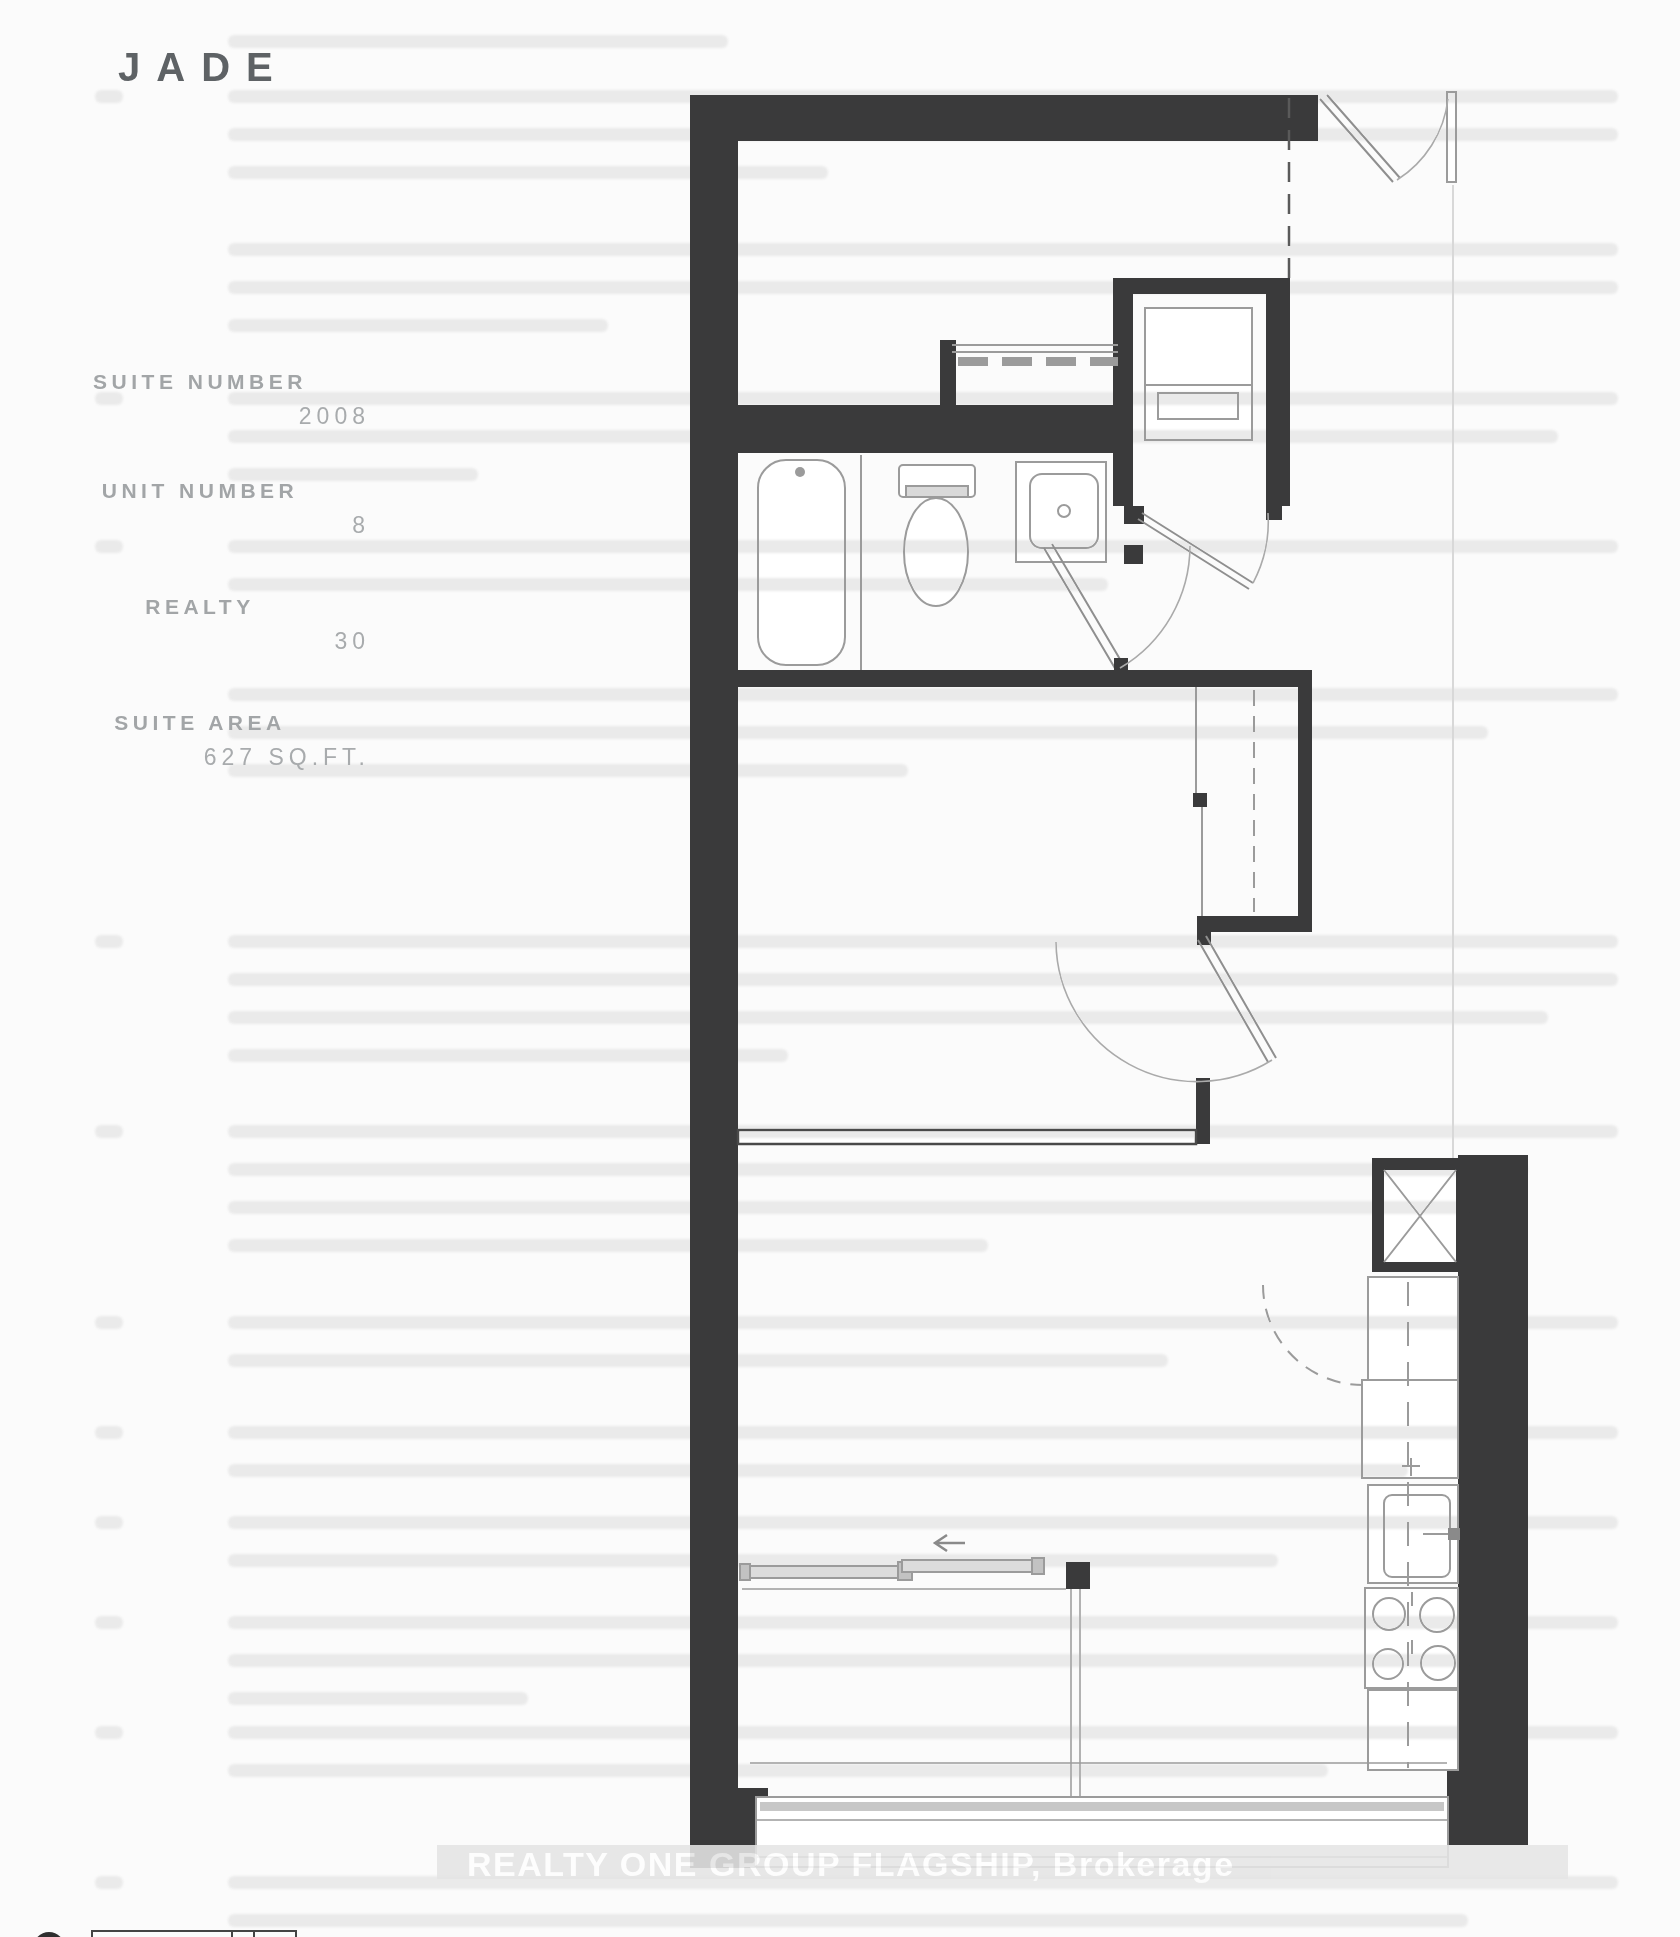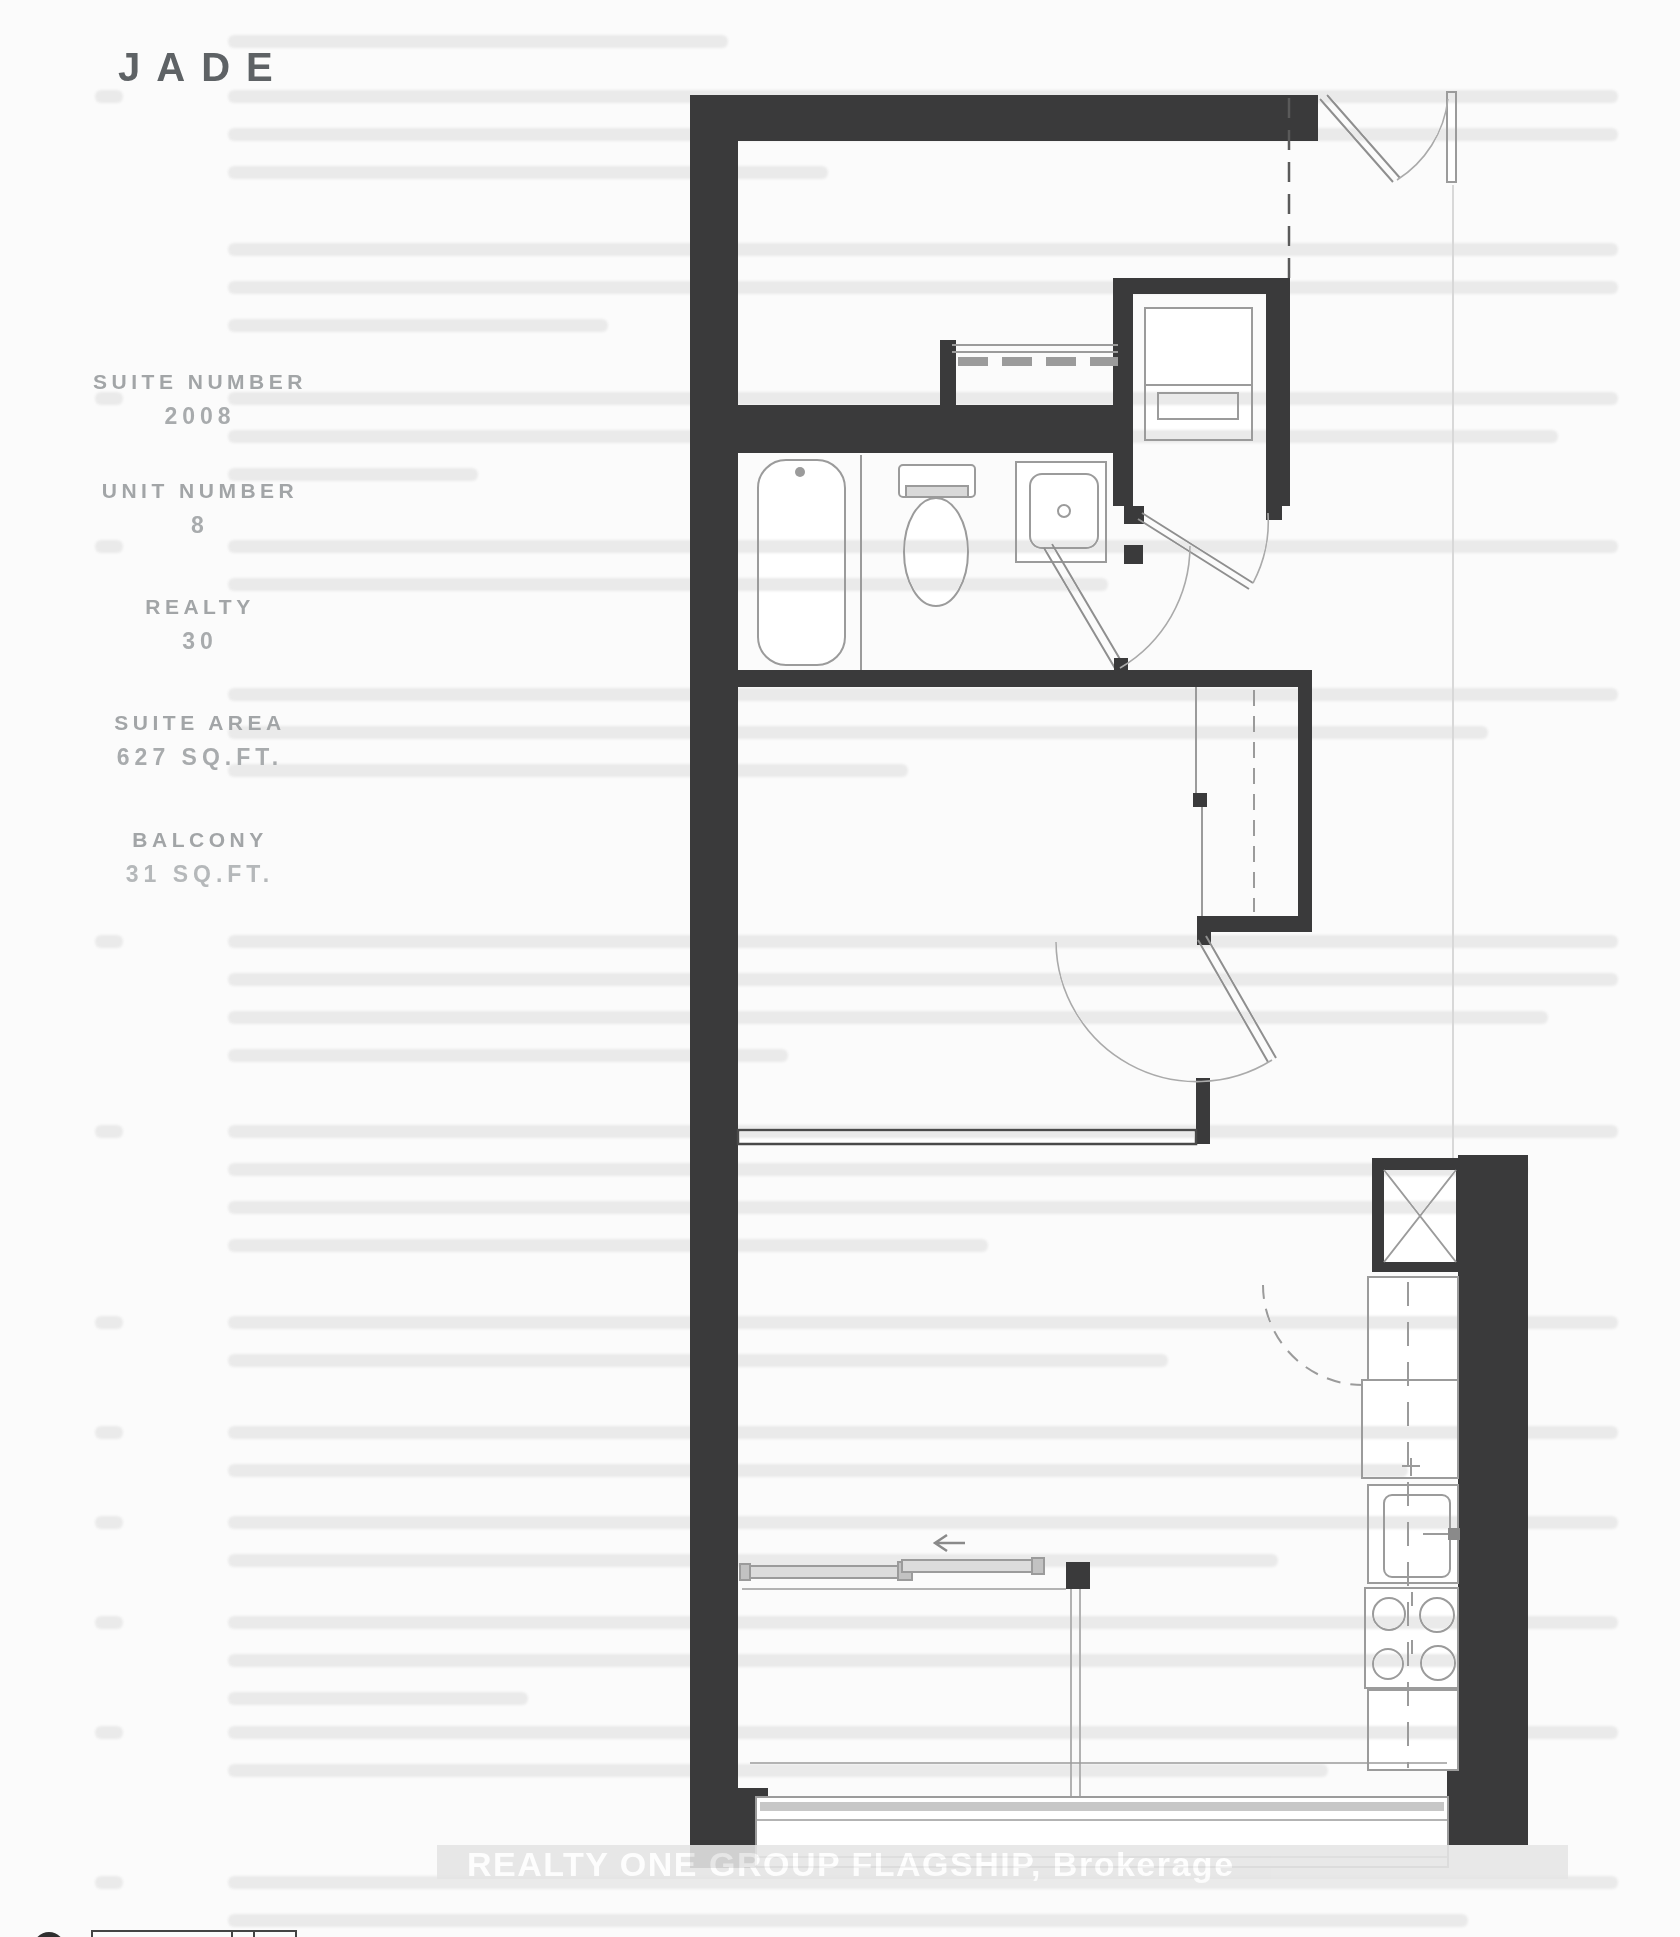--- a/index.html
+++ b/index.html
@@ -12,21 +12,21 @@
   svg.plan{position:absolute;left:0;top:0;width:1680px;height:1937px;}
 
   
   .title{
     position:absolute;left:118px;top:18px;width:320px;
     font-size:40px;font-weight:600;letter-spacing:16px;
     color:var(--title-gray,#5e6265);
   }
   .info-block{position:absolute;left:30px;width:340px;text-align:center;color:var(--label-gray,#a2a5a7);}
   .info-block .lbl{display:block;font-size:21px;font-weight:600;letter-spacing:4.5px;}
-  .info-block .val{display:block;margin-top:9px;font-size:23px;font-weight:700;letter-spacing:5px;color:#a8abad;}
+  .info-block .val{display:block;margin-top:9px;font-size:23px;font-weight:400;letter-spacing:5px;color:#a8abad;text-align:right;}
   #ib-0{top:370px;} #ib-1{top:479px;} #ib-2{top:595px;} #ib-3{top:711px;} #ib-4{top:828px;}
   #ib-4 .val{color:#b5b8ba;}
 
   
   .watermark{
     position:absolute;left:437px;top:1845px;width:1131px;height:34px;
     background:var(--wm-band,#e5e5e5);opacity:.88;
     display:flex;align-items:flex-start;
   }
   .watermark span{
@@ -272,21 +272,17 @@
     <span class="val">8</span>
   </div>
   <div class="info-block" id="ib-2">
     <span class="lbl">REALTY</span>
     <span class="val">30</span>
   </div>
   <div class="info-block" id="ib-3">
     <span class="lbl">SUITE AREA</span>
     <span class="val">627 SQ.FT.</span>
   </div>
-  <div class="info-block" id="ib-4">
-    <span class="lbl">BALCONY</span>
-    <span class="val">31 SQ.FT.</span>
-  </div>
 
   <div class="watermark">
     <span>REALTY ONE GROUP FLAGSHIP, Brokerage</span>
   </div>
 </div>
 
 </body></html>

